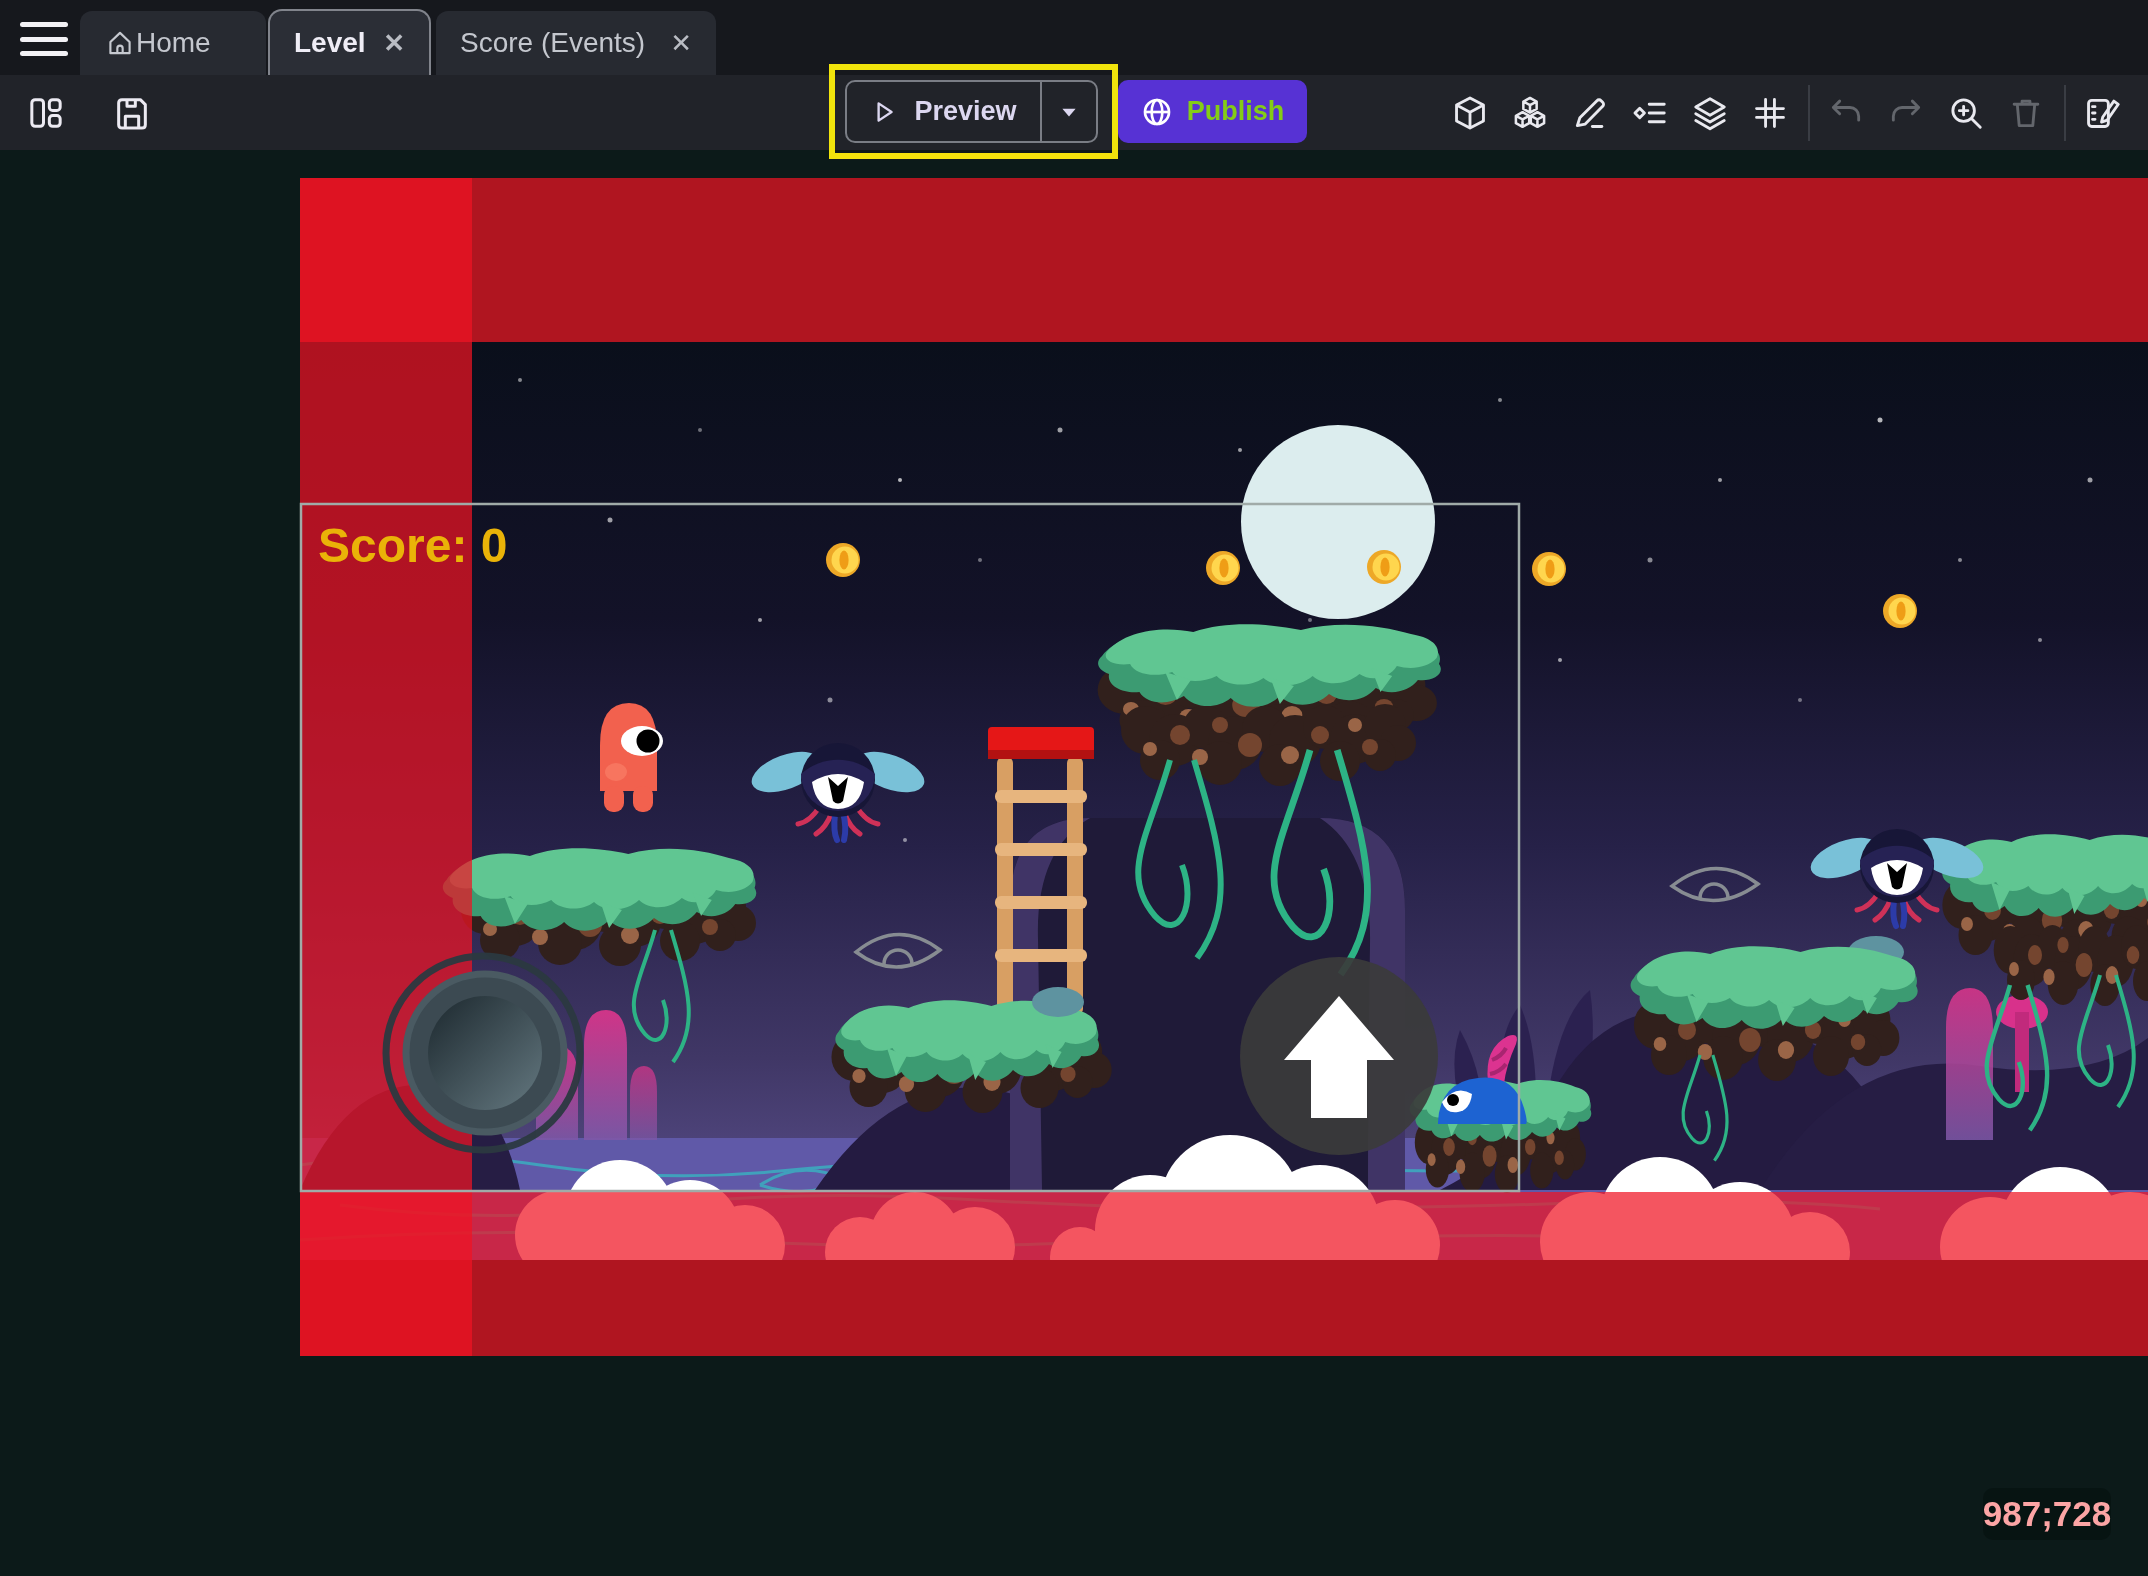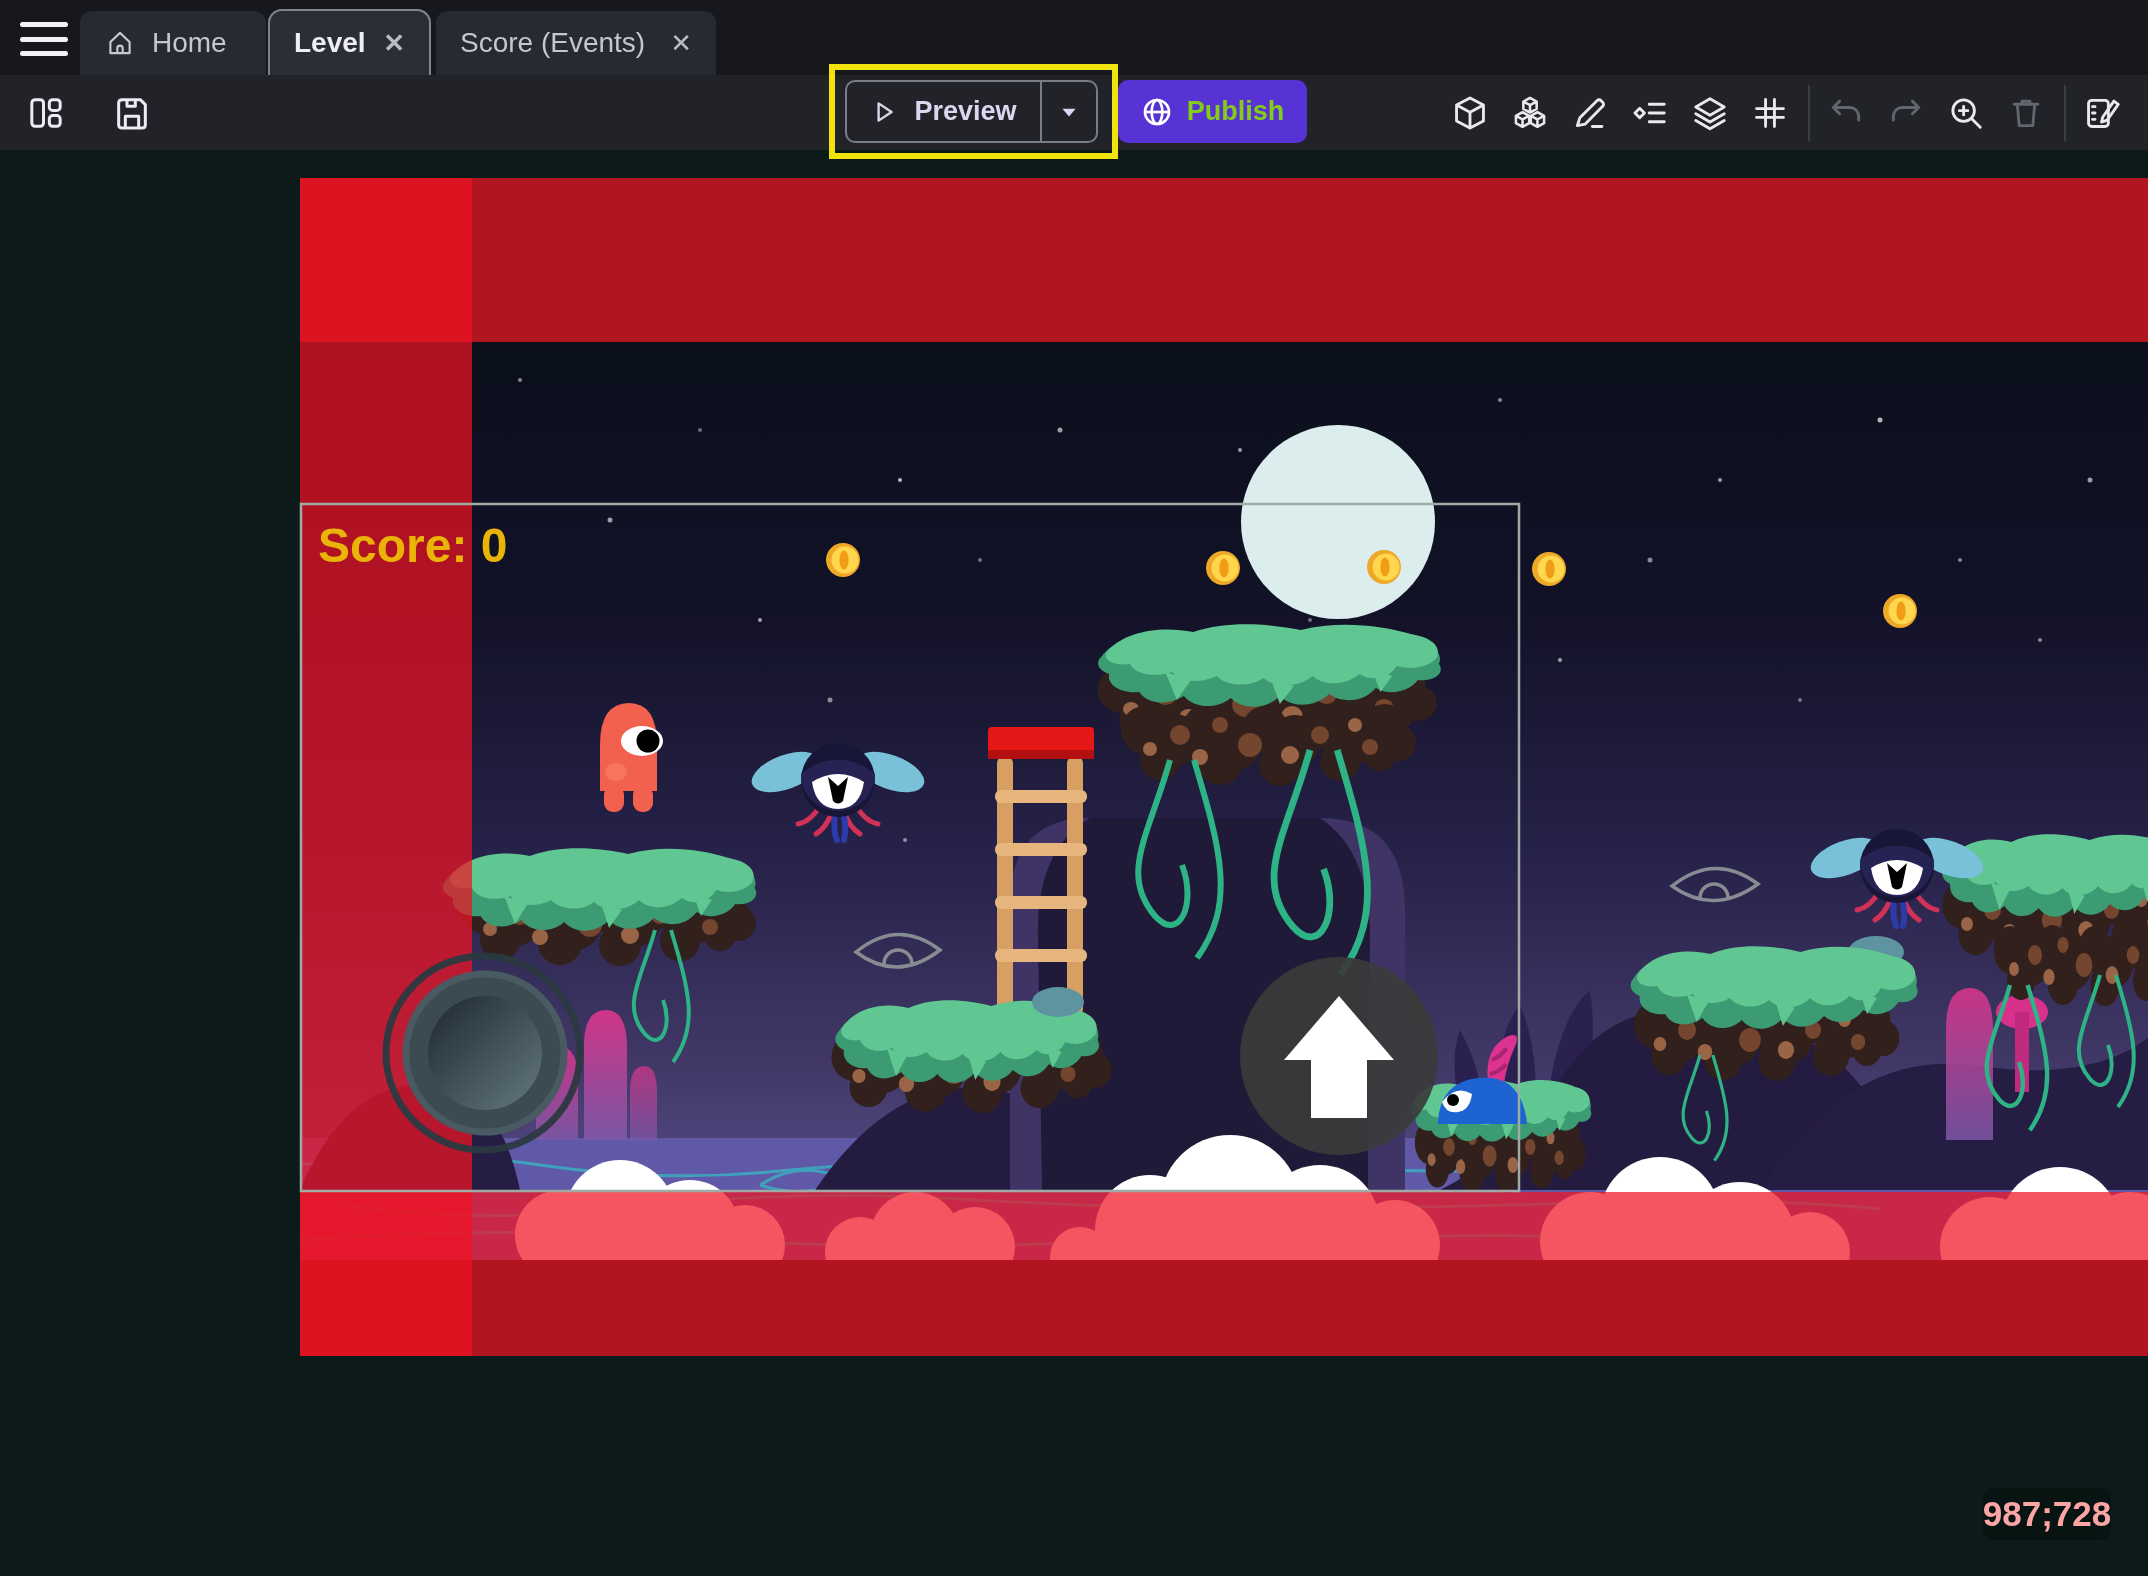--- a/index.html
+++ b/index.html
@@ -4,21 +4,21 @@
 <style>
   html,body{margin:0;padding:0;background:#000;}
   *{box-sizing:border-box;font-family:"Liberation Sans",sans-serif;}
   #app{position:relative;width:2148px;height:1576px;background:#0c1a19;overflow:hidden;}
   #scene-svg{position:absolute;left:0;top:0;z-index:1;}
 
   
   #tabbar{position:absolute;left:0;top:0;width:2148px;height:75px;background:#16181d;z-index:3;}
   #hamburger{position:absolute;left:20px;top:22px;width:48px;height:34px;display:flex;flex-direction:column;justify-content:space-between;cursor:pointer;}
   #hamburger span{display:block;width:48px;height:5px;background:#f2f1f5;border-radius:3px;}
-  .tab{position:absolute;top:11px;height:64px;display:flex;align-items:center;padding:0 24px;gap:16px;
+  .tab{position:absolute;top:11px;height:64px;display:flex;align-items:center;padding:0 24px;
        border-radius:12px 12px 0 0;font-size:28px;color:#c4c7ce;cursor:pointer;}
   .tab.inactive{background:#272a31;}
   .tab.active{background:#2b2e36;border:2px solid #81848c;border-bottom:none;color:#efedf6;font-weight:bold;border-radius:14px 14px 0 0;top:9px;height:66px;}
   #tab-home{left:80px;width:186px;}
   #tab-level{left:268px;width:163px;}
   #tab-level-events{left:436px;width:280px;}
   .tab .close{font-size:26px;color:#b9bcc3;margin-left:auto;line-height:1;}
   .tab svg{flex:0 0 auto;}
 
   

